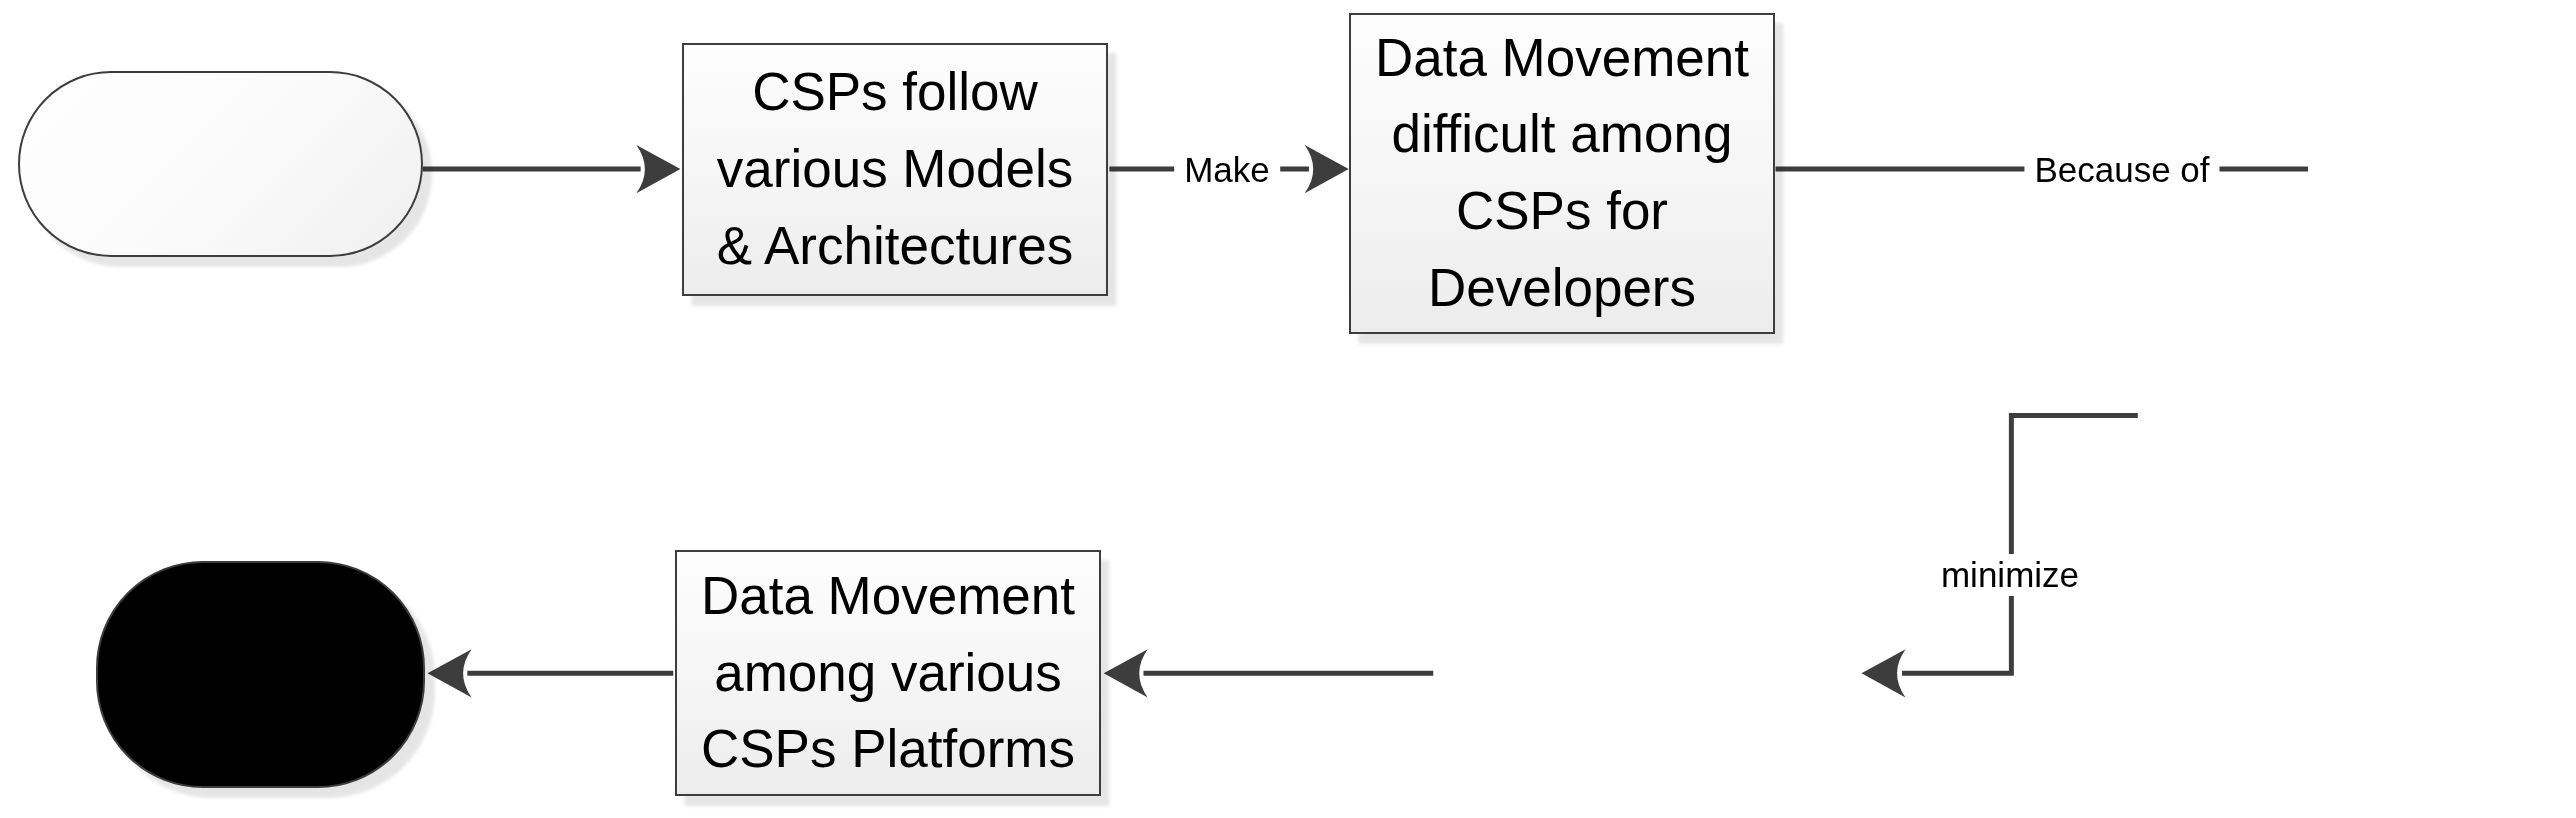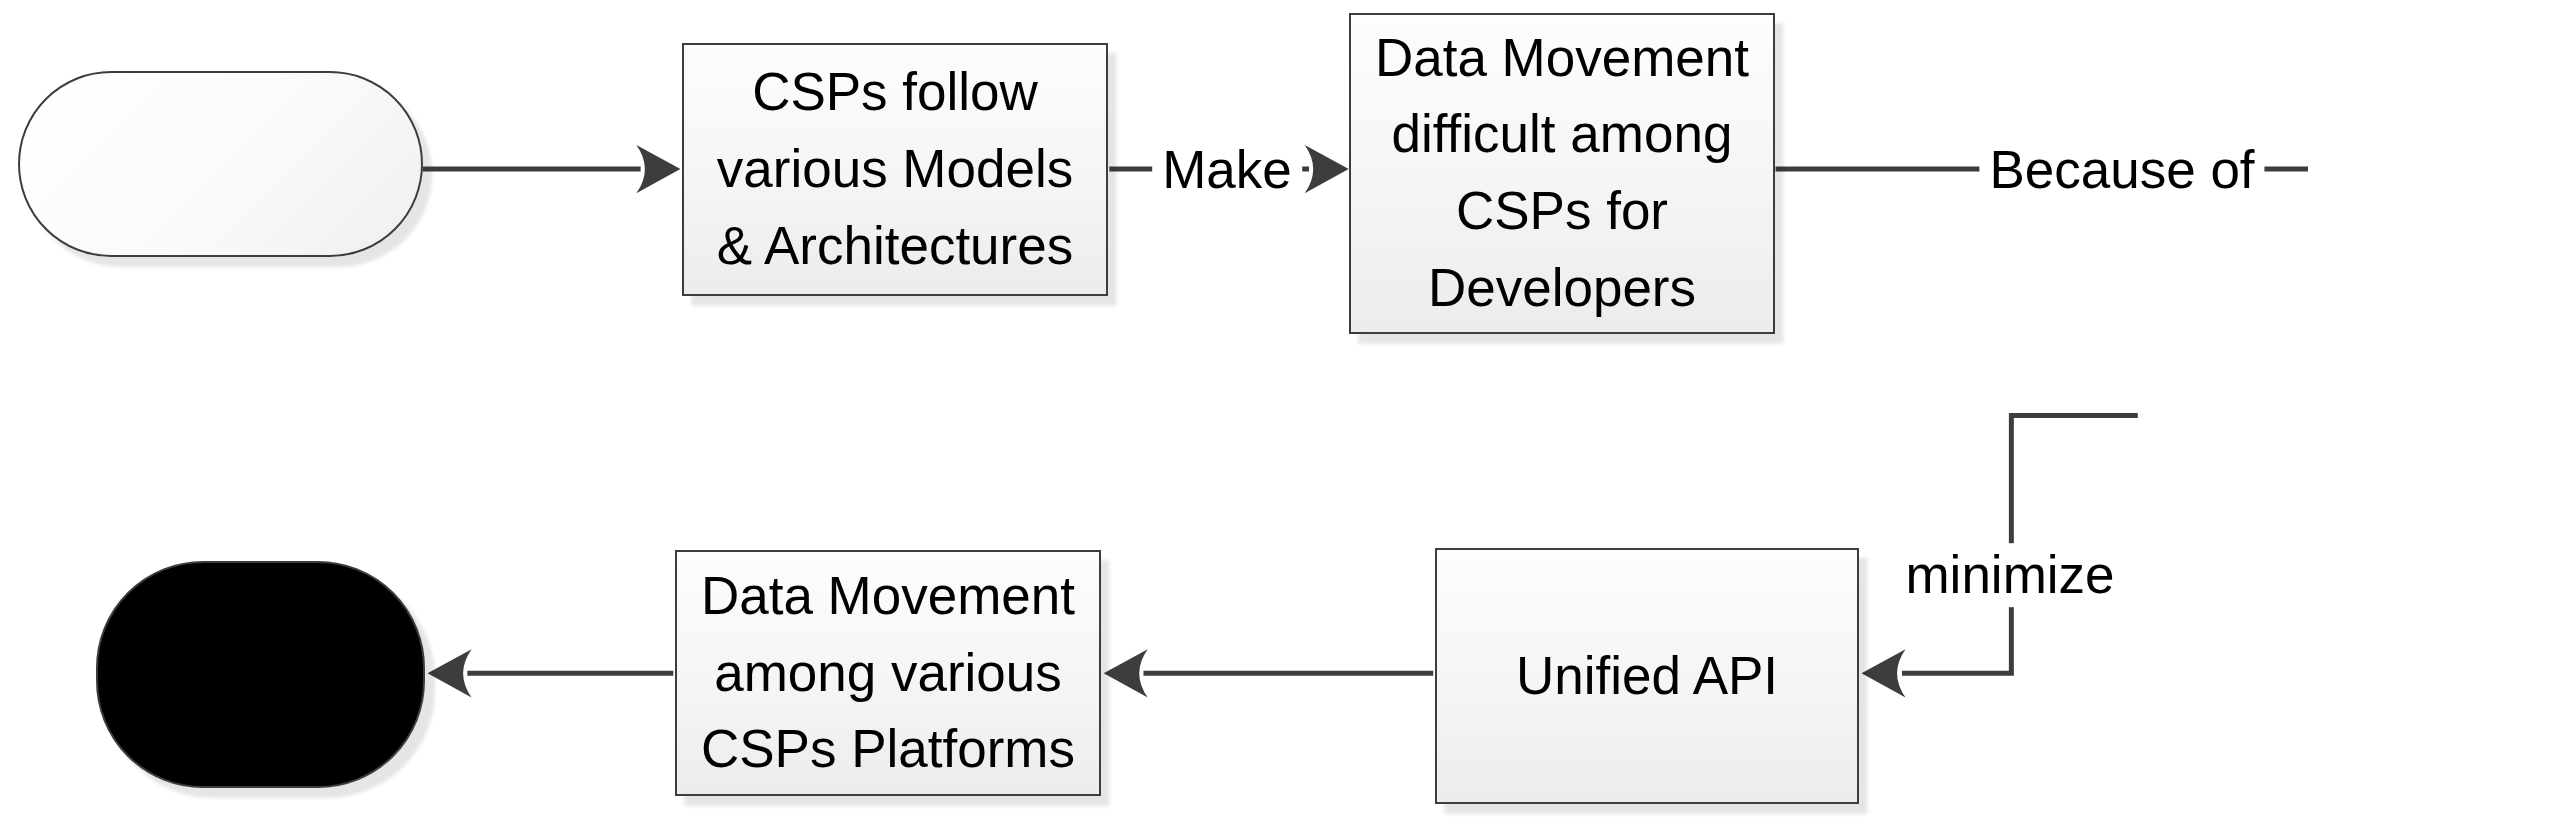--- a/index.html
+++ b/index.html
@@ -55,21 +55,21 @@
     background: linear-gradient(135deg, #ffffff 0%, #fafafa 55%, #efefef 100%);
   }
   .terminator.end {
     background: #000000;
   }
   .wire-label {
     position: absolute;
     transform: translate(-50%, -50%);
     background: #ffffff;
     padding: 0 10px;
-    font-size: 53px;
+    font-size: 35px;
     line-height: 1.2;
     white-space: nowrap;
   }
 </style>
 </head>
 <body>
 
 <div id="canvas">
 
   <svg id="connector-layer" viewBox="0 0 3627 1153" xmlns="http://www.w3.org/2000/svg">
@@ -98,21 +98,20 @@
   <div class="node process" style="left:682px; top:43px; width:426px; height:253px;">CSPs follow
 various Models
 &amp; Architectures</div>
 
   <div class="node process" style="left:1349px; top:12.8px; width:426px; height:321px;">Data Movement
 difficult among
 CSPs for
 Developers</div>
 
 
-  <div class="node process" style="left:1435px; top:548px; width:424px; height:256px;">Unified API</div>
 
   <div class="node process" style="left:675px; top:550px; width:426px; height:246px;">Data Movement
 among various
 CSPs Platforms</div>
 
   <div class="node terminator end" style="left:96px; top:561px; width:329px; height:227px; border-radius:107px;"></div>
 
   <div class="wire-label" style="left:1227px; top:170px;">Make</div>
 
   <div class="wire-label" style="left:2122px; top:170px;">Because of</div>

